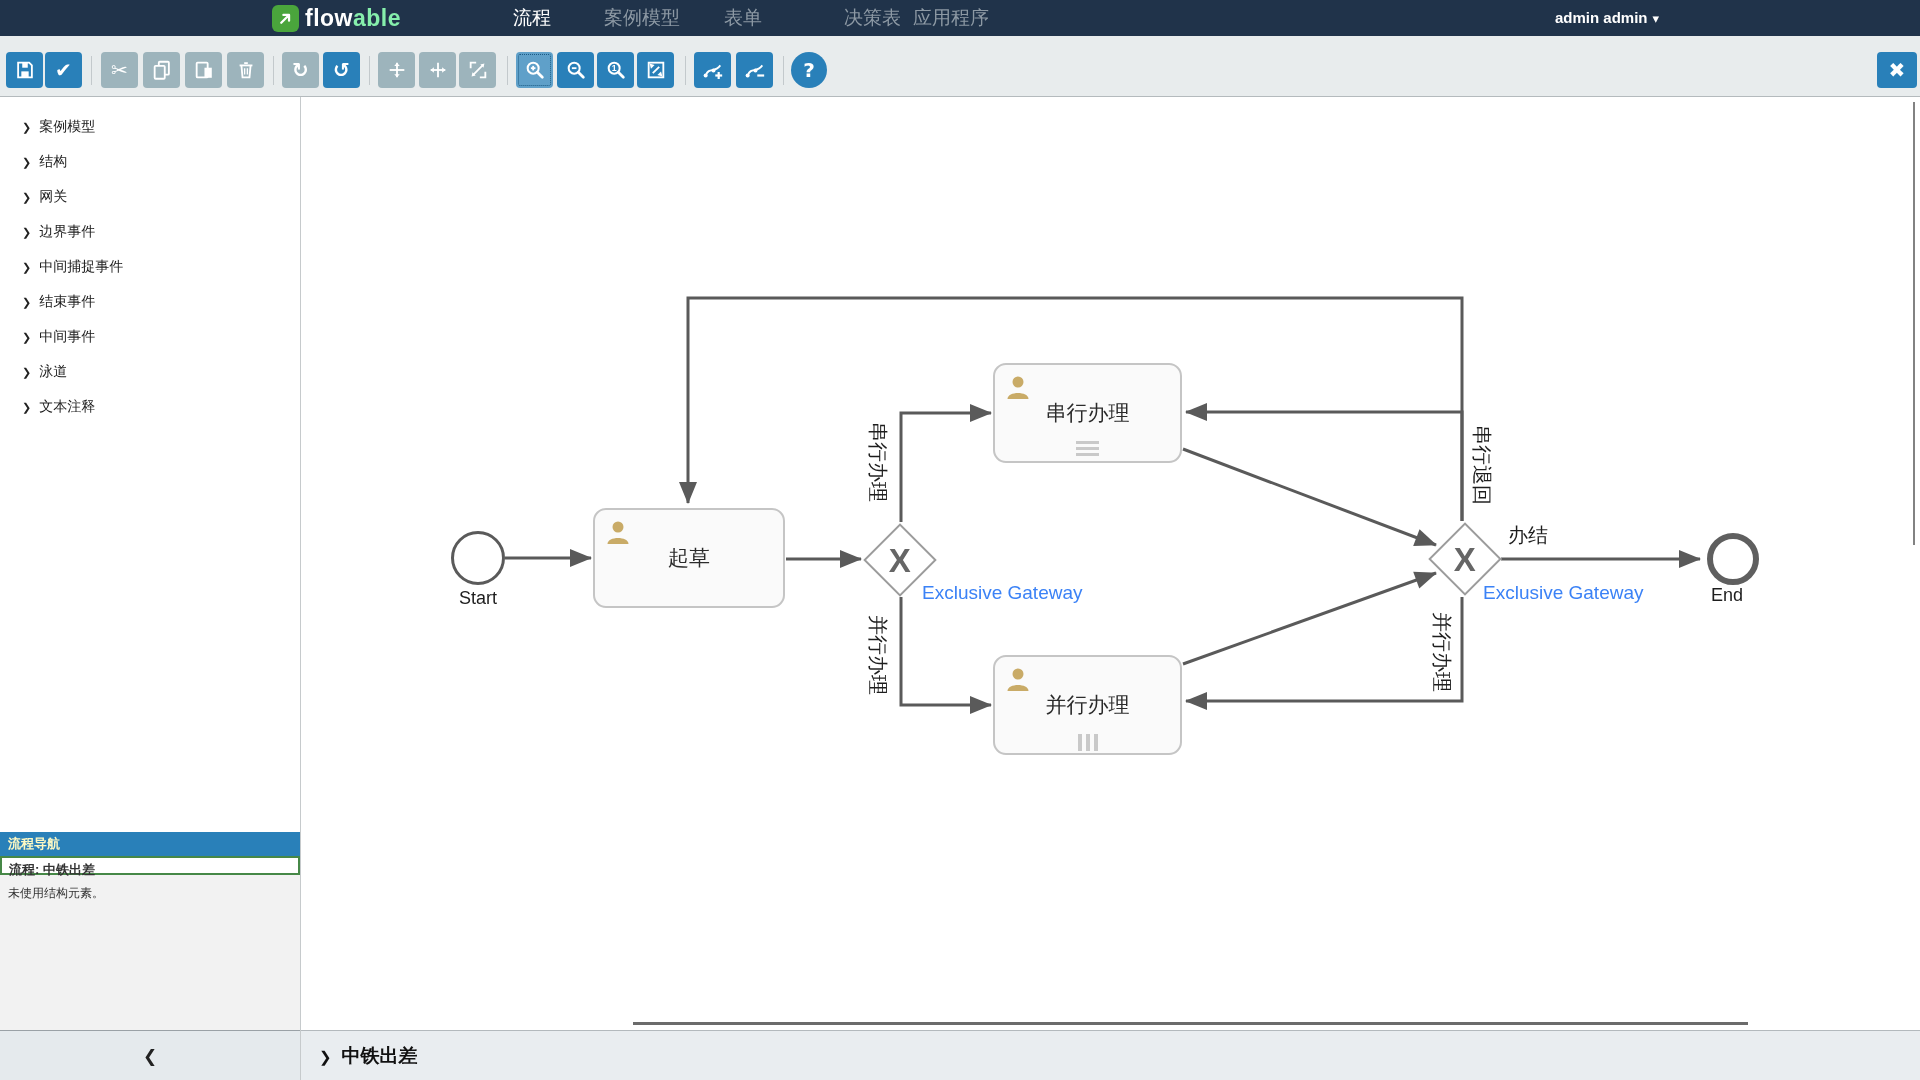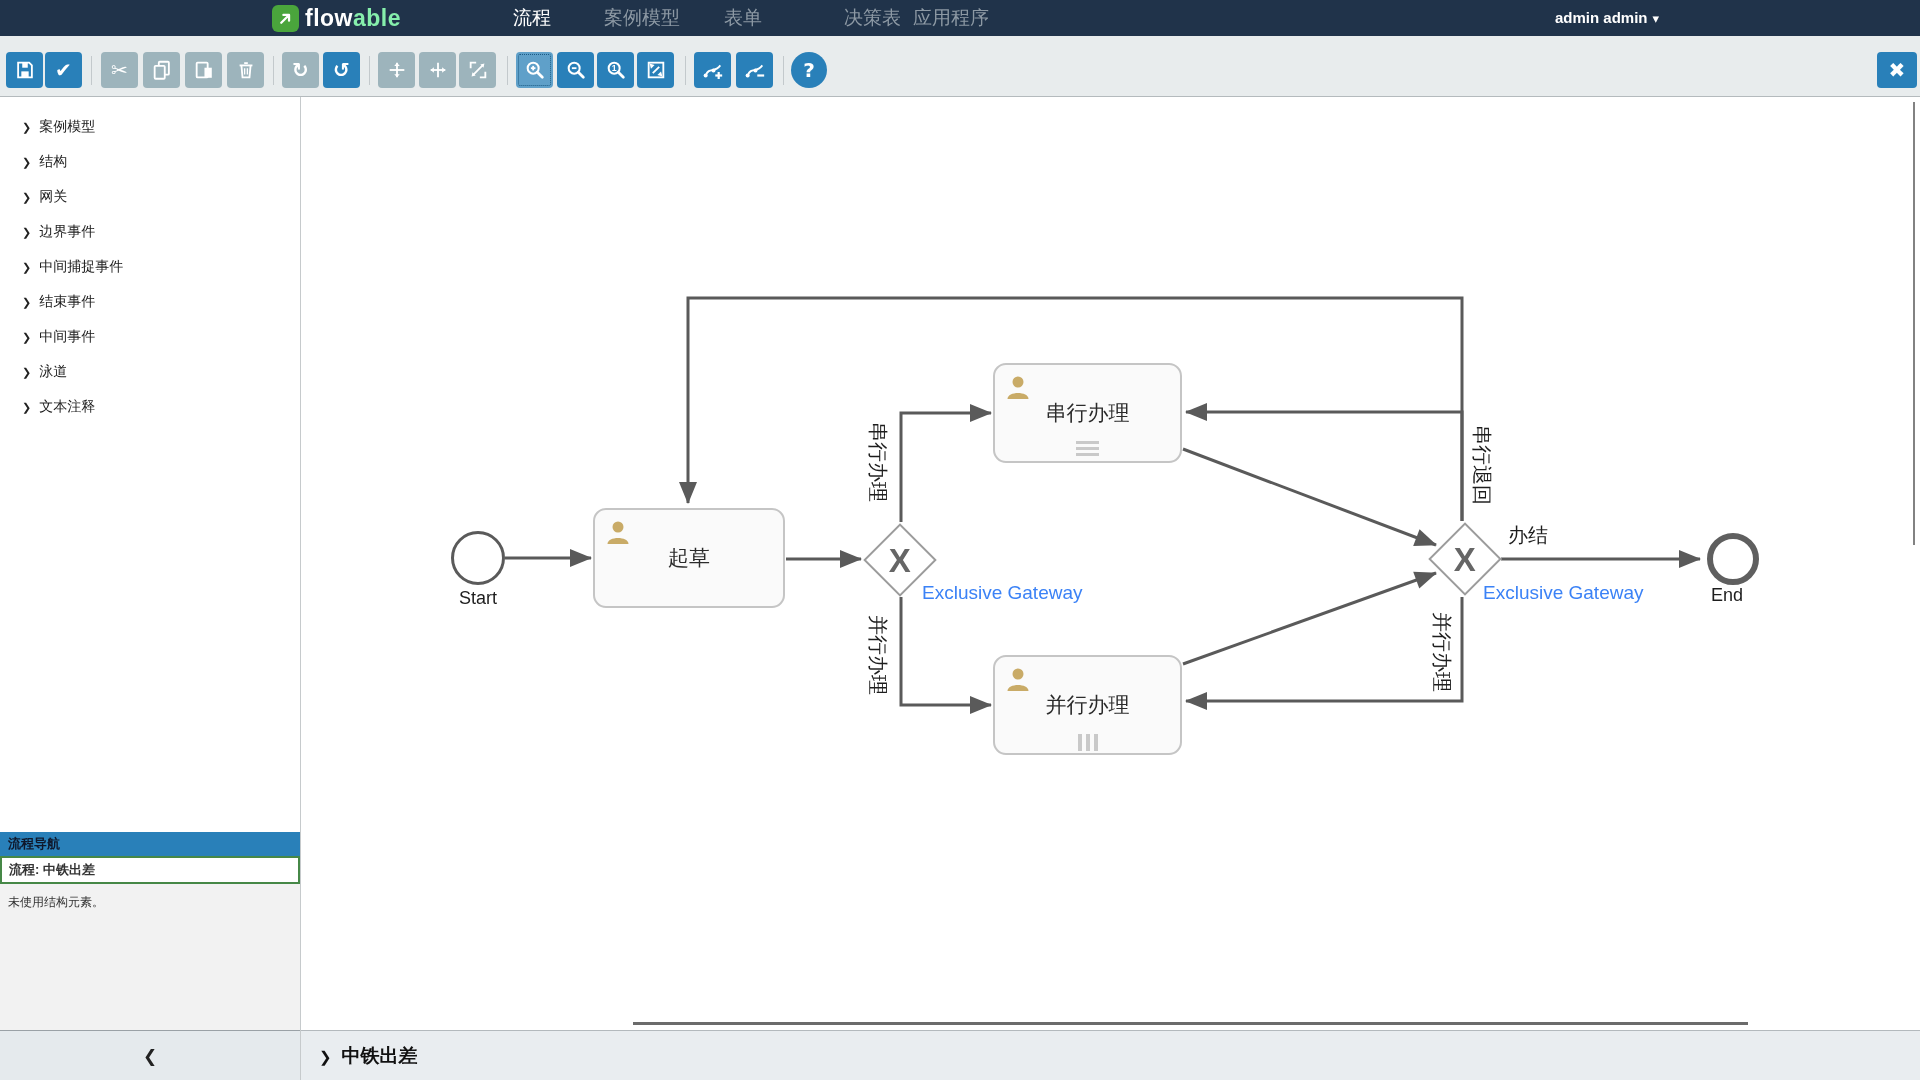--- a/index.html
+++ b/index.html
@@ -29,22 +29,22 @@
   .tbtn svg { display:block; }
 
   
   .palette { position:absolute; left:0; top:97px; width:300px; height:735px; background:#fff; }
   .pal-item { height:35px; padding:9px 0 0 22px; font-size:14px; color:#1c1c1c; cursor:pointer; white-space:nowrap; }
   .pal-item .chev { font-family:"DejaVu Sans",sans-serif; font-size:11px; font-weight:bold; color:#222; margin-right:8px; }
   .v-divider { position:absolute; left:300px; top:97px; width:1px; height:983px; background:#c6cacc; }
 
   
   .nav-panel { position:absolute; left:0; top:832px; width:300px; height:198px; background:#f2f2f2; }
-  .nav-panel-header { height:24px; background:#2980b9; color:#0f172a; font-size:13px; font-weight:bold; line-height:24px; padding-left:8px; }
-  .nav-panel-current { height:28px; background:#fff; border:2px solid #468847; font-size:13px; font-weight:bold; color:#333; line-height:24px; padding-left:7px; cursor:pointer; }
+  .nav-panel-header { height:24px; background:#2980b9; color:#fef9c3; font-size:13px; font-weight:bold; line-height:24px; padding-left:8px; }
+  .nav-panel-current { height:19px; background:#fff; border:2px solid #468847; font-size:13px; font-weight:bold; color:#333; line-height:24px; padding-left:7px; cursor:pointer; }
   .nav-panel-hint { font-size:12px; color:#333; padding:10px 0 0 8px; }
 
   
   .footer-left { position:absolute; left:0; top:1030px; width:300px; height:50px; background:#e5eaed; border-top:1px solid #9aa1a6; text-align:center; }
   .footer-left .chev { font-family:"DejaVu Sans",sans-serif; font-size:17px; font-weight:bold; color:#222; line-height:50px; cursor:pointer; }
   .footer-main { position:absolute; left:301px; top:1030px; width:1619px; height:50px; background:#e9edf0; border-top:1px solid #b3b9bd; }
   .footer-main .crumb { position:absolute; left:18px; top:0; height:50px; line-height:50px; font-size:19px; font-weight:bold; color:#111; cursor:pointer; }
   .footer-main .crumb .chev { font-family:"DejaVu Sans",sans-serif; font-size:15px; margin-right:10px; }
 
   

